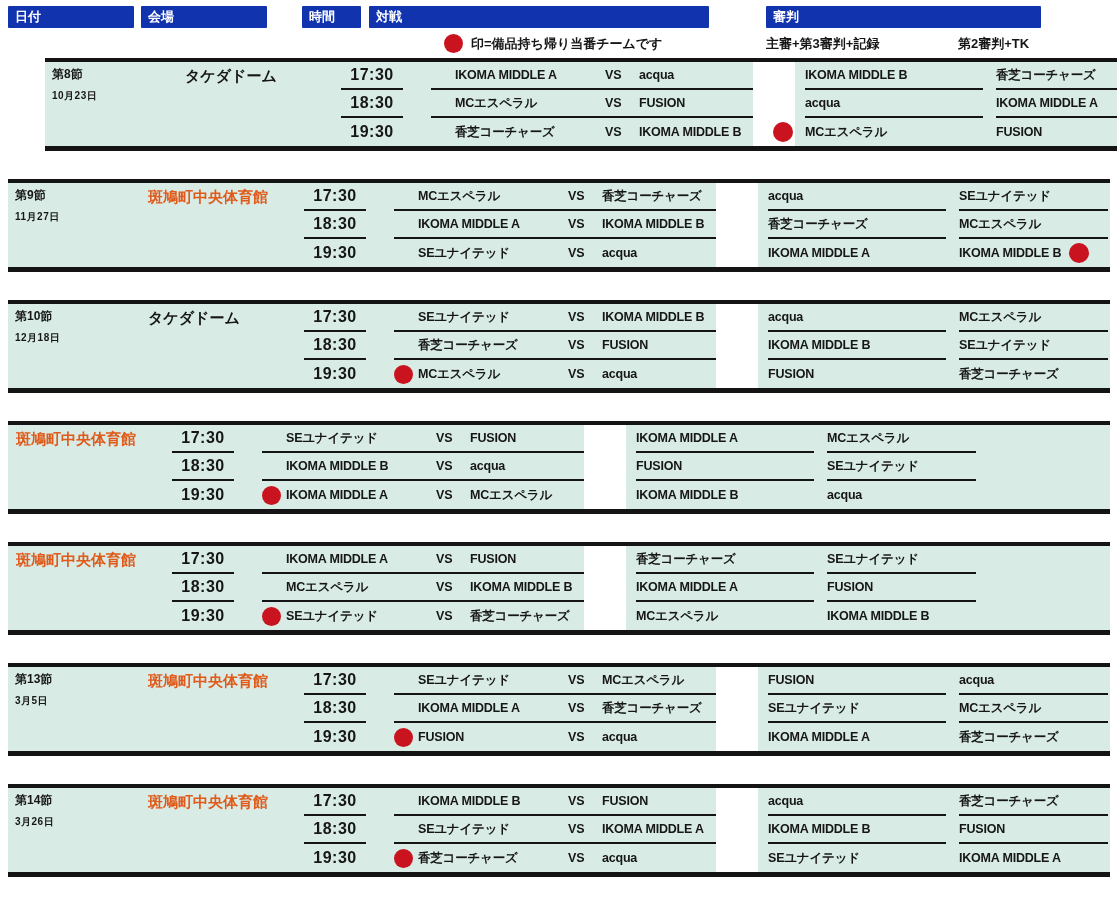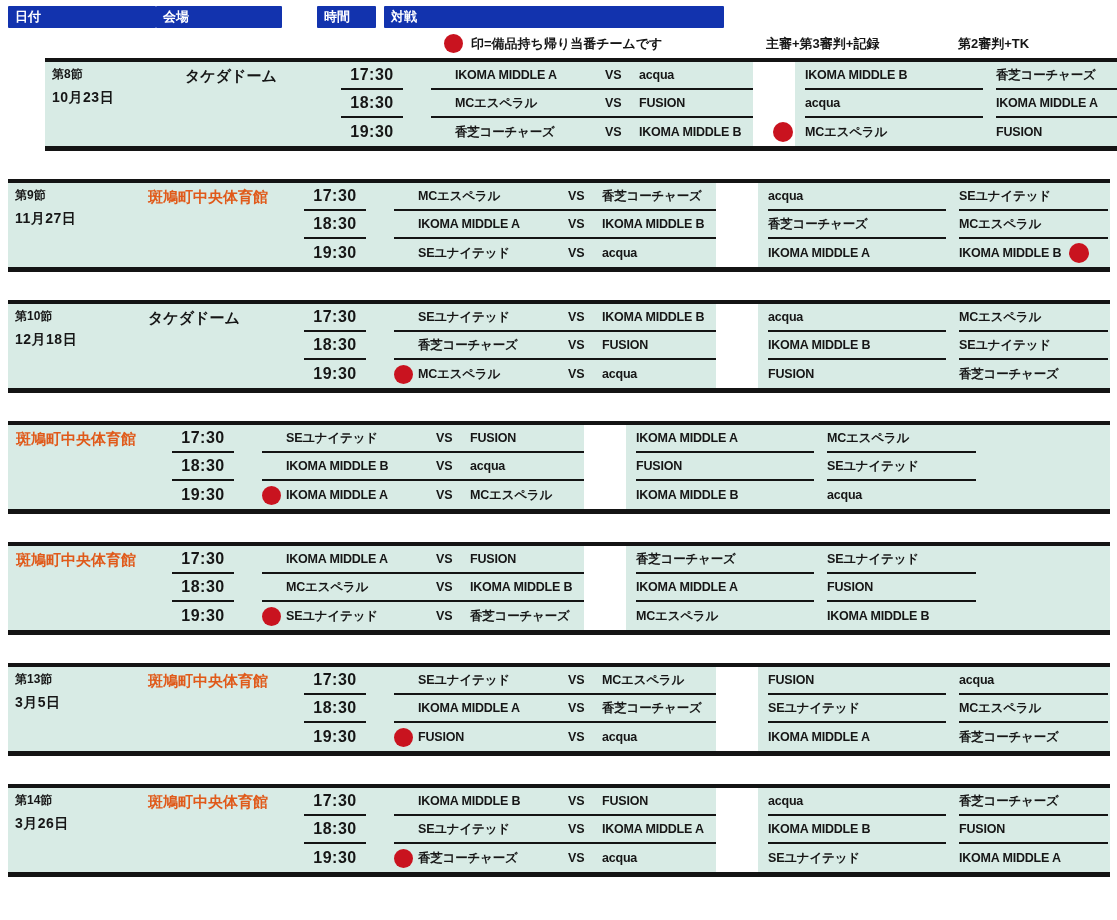--- a/index.html
+++ b/index.html
@@ -12,41 +12,41 @@
   }
   html,body{margin:0;padding:0;}
   body{background:#ffffff;font-family:"Liberation Sans", sans-serif;}
   .page{position:relative;width:1117px;height:920px;background:#fff;overflow:hidden;
         color:var(--ink);font-weight:bold;}
 
   
   .header-row{display:flex;margin:6px 0 0 8px;}
   .hbox{background:var(--blue);color:#fff;font-size:13px;height:22px;line-height:22px;
         padding-left:7px;box-sizing:border-box;border-radius:1px;}
-  .hbox.c-date{width:148px;}
+  .hbox.c-date{width:126px;margin-right:7px;}
   .hbox.c-venue{width:126px;margin-right:35px;}
   .hbox.c-time{width:59px;margin-right:8px;}
   .hbox.c-match{width:340px;margin-right:57px;}
   .hbox.c-ref{width:275px;}
 
   
   .note-row{position:relative;height:26px;margin-top:3px;font-size:13px;}
   .legend-dot{position:absolute;left:444px;top:3px;width:19px;height:19px;border-radius:50%;
               background:var(--red);}
   .legend-text{position:absolute;left:471px;top:4px;}
   .ref1-head{position:absolute;left:766px;top:4px;}
   .ref2-head{position:absolute;left:958px;top:4px;}
 
   
   .band{display:flex;width:1102px;margin:28px 0 0 8px;background:var(--bg);
         border-top:4px solid var(--line);border-bottom:5px solid var(--line);}
   #sections .band:first-child{margin-top:1px;margin-left:45px;}
   .col-date{width:132px;box-sizing:border-box;padding:4px 0 0 7px;}
   .round{font-size:12px;}
-  .date{font-size:14px;margin-top:6px;letter-spacing:.5px;}
+  .date{font-size:10px;margin-top:6px;letter-spacing:.5px;}
   .col-venue{width:160px;box-sizing:border-box;padding:5px 0 0 8px;}
   .venue{font-size:15px;}
   .venue.accent{color:var(--orange);}
   .col-rows{width:810px;display:flex;flex-direction:column;}
 
   .row{display:flex;height:28px;}
   .cell{box-sizing:border-box;}
   .cell-time{width:70px;display:flex;justify-content:center;}
   .t-inner{width:62px;height:100%;display:flex;align-items:center;justify-content:center;
            font-size:16px;letter-spacing:.5px;box-sizing:border-box;}
@@ -76,20 +76,21 @@
 </head>
 <body>
 
 <div class="page">
 
   <div class="header-row">
     <div class="hbox c-date">日付</div>
     <div class="hbox c-venue">会場</div>
     <div class="hbox c-time">時間</div>
     <div class="hbox c-match">対戦</div>
+    <div class="hbox c-ref">審判</div>
   </div>
 
   <div class="note-row">
     <span class="legend-dot"></span>
     <span class="legend-text">印=備品持ち帰り当番チームです</span>
     <span class="ref1-head">主審+第3審判+記録</span>
     <span class="ref2-head">第2審判+TK</span>
   </div>
 
   <div id="sections">

